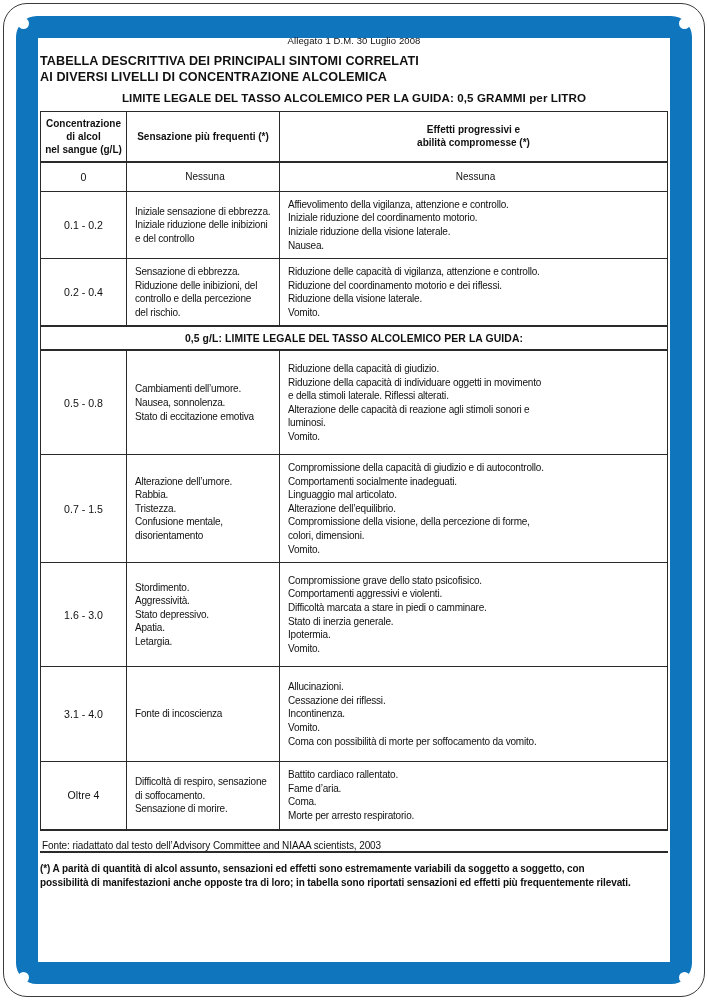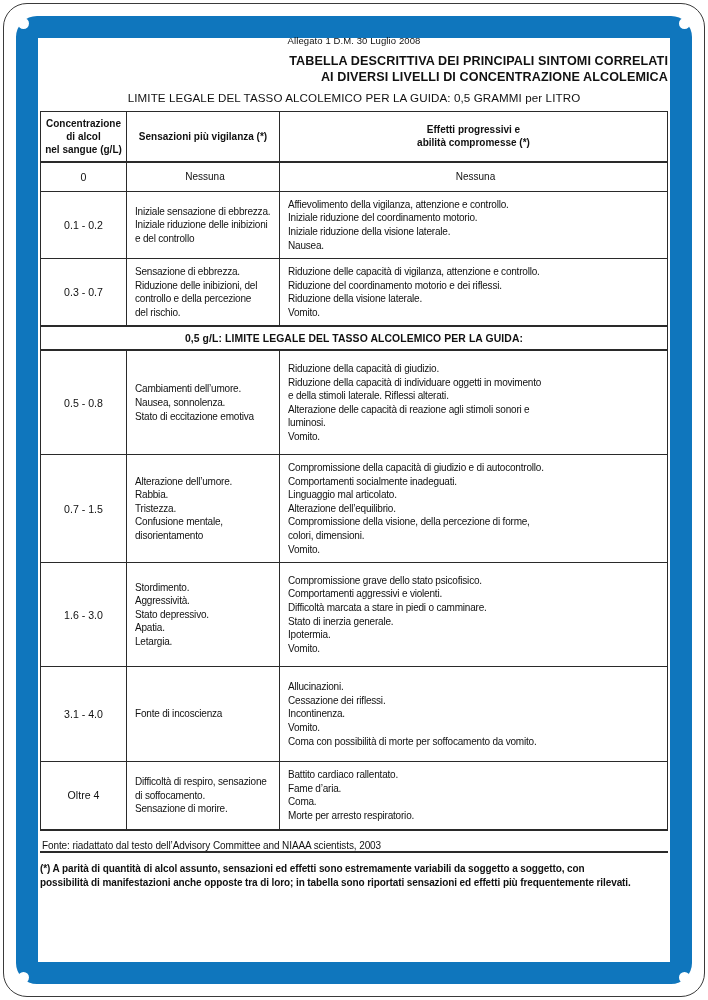--- a/index.html
+++ b/index.html
@@ -37,29 +37,29 @@
   .hole-bl{left:18px;bottom:17px}
   .hole-br{right:18px;bottom:17px}
 
   .content{
     position:absolute;left:40px;right:40px;top:35px;
   }
   .allegato{
     font-size:9.5px;text-align:center;margin-bottom:7px;letter-spacing:.1px;
   }
   .main-title{
-    font-size:12.6px;font-weight:bold;text-align:right;line-height:1.3;
+    font-size:12.6px;font-weight:bold;text-align:left;line-height:1.3;
     white-space:pre-line;letter-spacing:.1px;
   }
   .law-ref{
     font-size:9.5px;font-style:italic;text-align:center;margin-top:6px;
     padding-bottom:7px;border-bottom:2px solid var(--line-color);
   }
   .legal-limit{
-    font-size:11.6px;font-weight:normal;text-align:center;padding:5px 0 7px;
+    font-size:11.6px;font-weight:bold;text-align:center;padding:5px 0 7px;
     letter-spacing:.1px;
   }
 
   table.symptoms{
     width:100%;border-collapse:collapse;table-layout:fixed;
     border:1.4px solid var(--line-color);
     border-bottom:2.5px solid var(--line-color);
   }
   col.c1{width:86px}
   col.c2{width:153px}
@@ -127,41 +127,41 @@
       <colgroup>
         <col class="c1">
           <col class="c2">
           <col class="c3">
       </colgroup>
       <tbody>
           <tr class="h-header">
         <th>Concentrazione
 di alcol
 nel sangue (g/L)</th>
-        <th>Sensazioni più vigilanza (*)</th>
+        <th>Sensazione più frequenti (*)</th>
         <th>Effetti progressivi e
 abilità compromesse (*)</th>
       </tr>
       <tr class="h-0">
         <td class="range">0</td>
         <td class="cell center">Nessuna</td>
         <td class="cell center">Nessuna</td>
       </tr>
       <tr class="h-1">
         <td class="range">0.1 - 0.2</td>
         <td class="cell">Iniziale sensazione di ebbrezza.
 Iniziale riduzione delle inibizioni
 e del controllo</td>
         <td class="cell">Affievolimento della vigilanza, attenzione e controllo.
 Iniziale riduzione del coordinamento motorio.
 Iniziale riduzione della visione laterale.
 Nausea.</td>
       </tr>
       <tr class="h-2">
-        <td class="range">0.3 - 0.7</td>
+        <td class="range">0.2 - 0.4</td>
         <td class="cell">Sensazione di ebbrezza.
 Riduzione delle inibizioni, del
 controllo e della percezione
 del rischio.</td>
         <td class="cell">Riduzione delle capacità di vigilanza, attenzione e controllo.
 Riduzione del coordinamento motorio e dei riflessi.
 Riduzione della visione laterale.
 Vomito.</td>
       </tr>
       <tr class="h-div">

